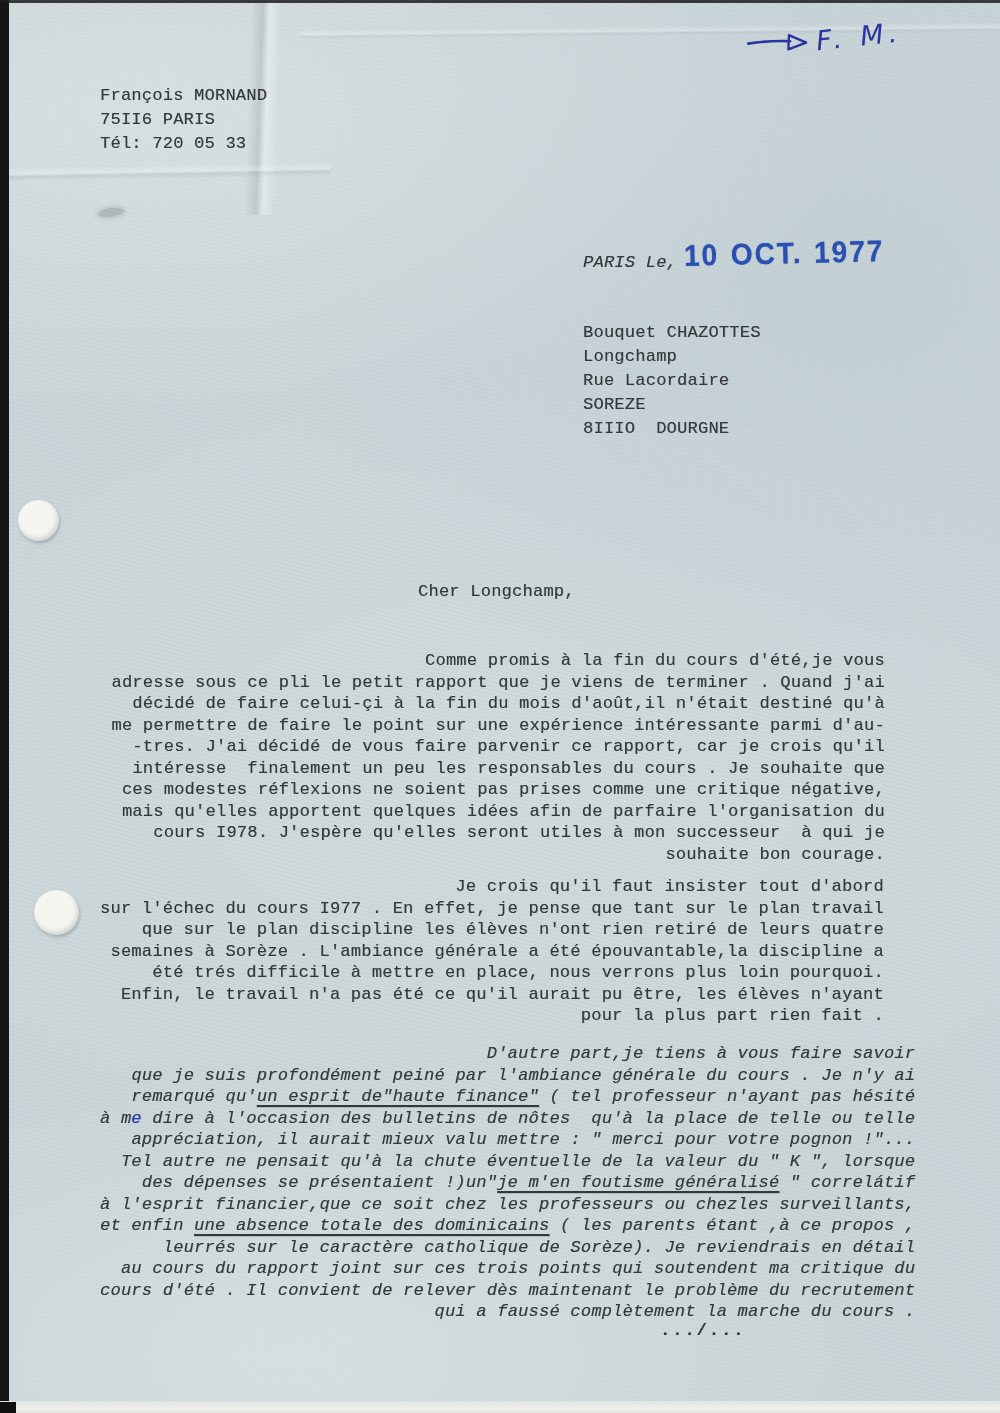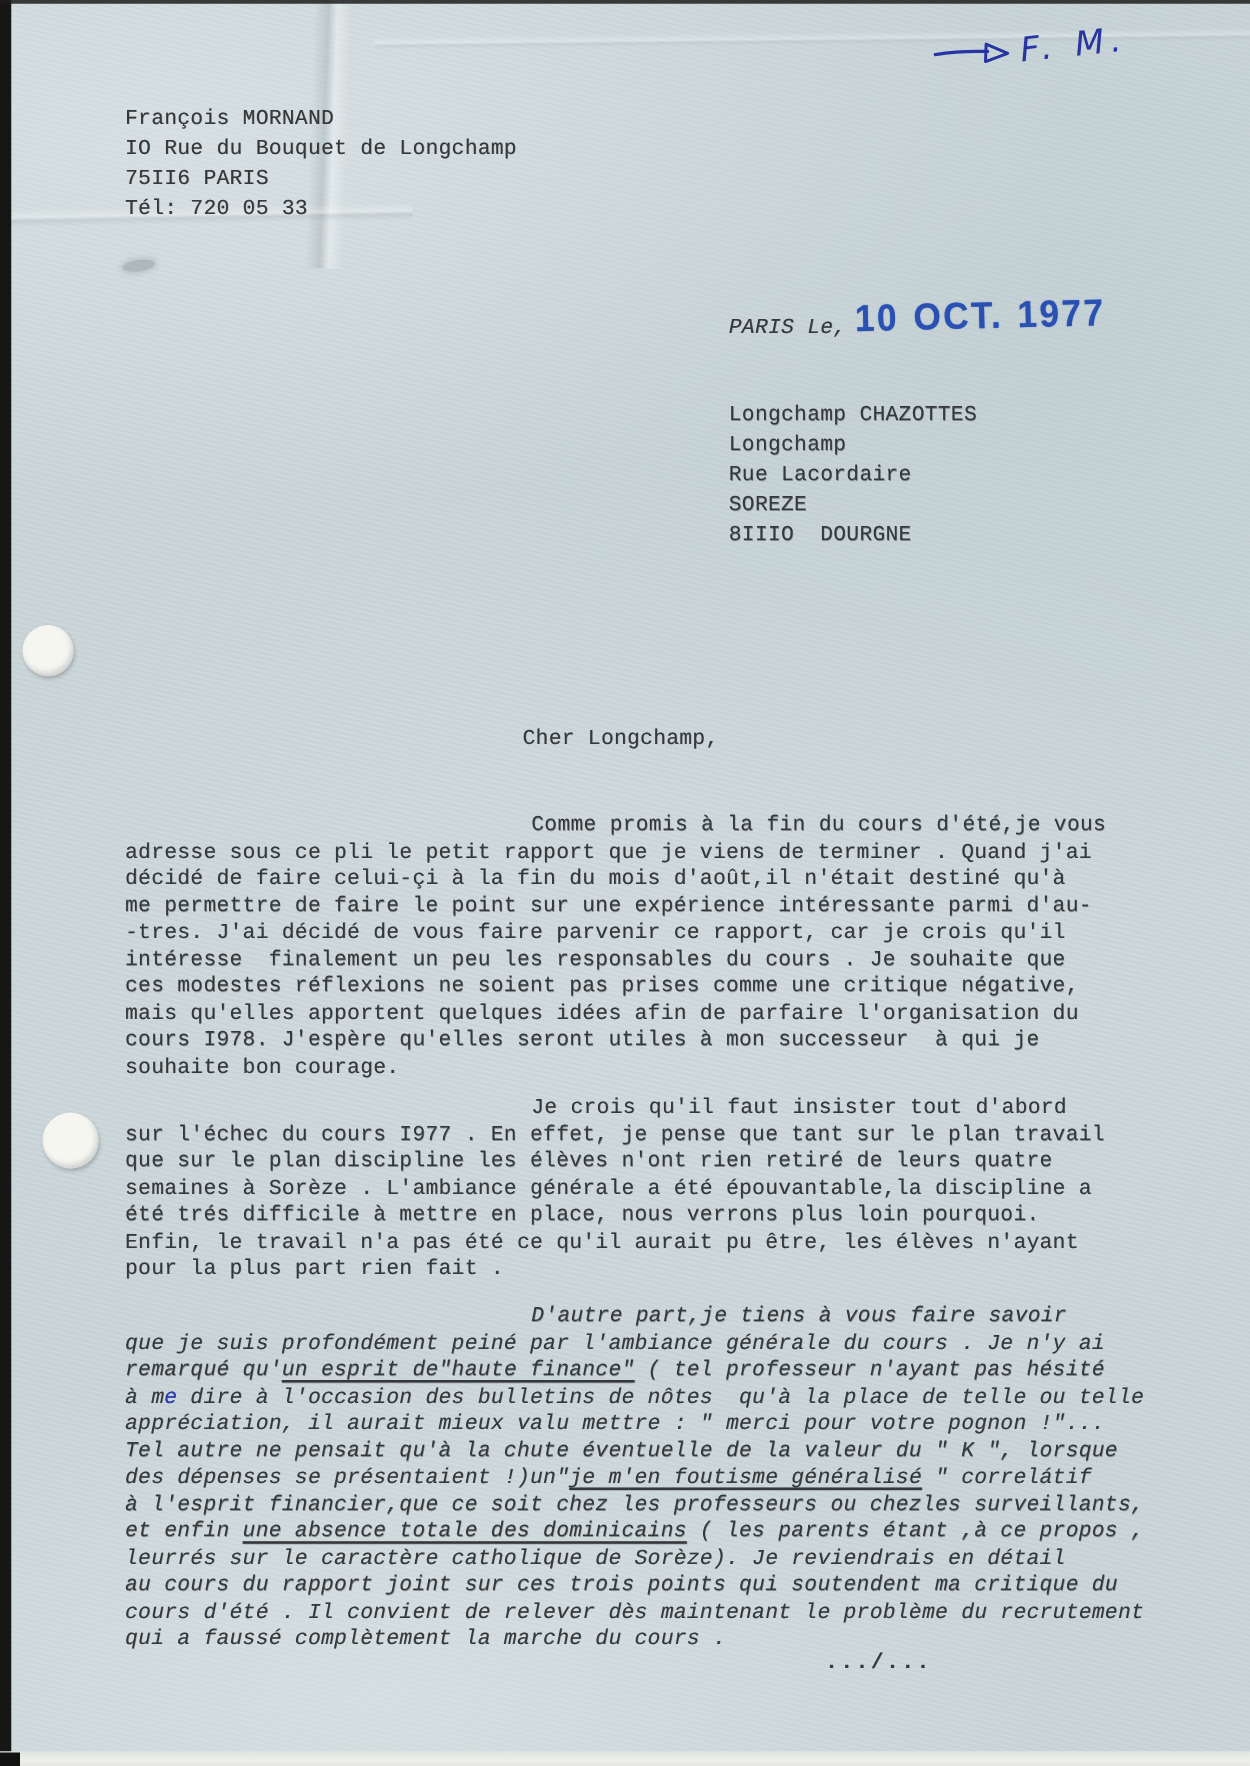--- a/index.html
+++ b/index.html
@@ -51,21 +51,21 @@
   
   .sender{left:100px;top:66px;line-height:24px;margin-top:18px;}
   .place{left:583px;top:253px;font-style:italic;}
   .stamp{left:684px;top:239px;
     font-family:"Liberation Sans","DejaVu Sans",sans-serif;font-weight:bold;font-size:30px;
     color:#2a50b2;letter-spacing:2px;word-spacing:2px;white-space:pre;
     transform:rotate(-1.4deg) scaleX(0.94);transform-origin:left center;
     text-shadow:0 0 1px rgba(42,80,178,0.65);}
   .recipient{left:583px;top:321px;line-height:24px;}
   .salutation{left:418px;top:582px;}
-  .para{line-height:21.5px;}
+  .para{line-height:21.5px;text-align:right;}
   .para1{left:100px;top:650px;}
   .para2{left:100px;top:876px;}
   .para3{left:100px;top:1043px;font-style:italic;}
   .line.indent{padding-left:325px;}
   .u{text-decoration:underline;text-decoration-thickness:1.7px;text-underline-offset:3.5px;}
   .ink{color:#2a3aae;text-shadow:0 0 0.5px rgba(42,58,174,0.8);}
   .continuation{left:660px;top:1321px;font-weight:bold;letter-spacing:2px;}
 </style>
 </head>
 <body>
@@ -78,26 +78,26 @@
   <div class="smudge"></div>
 
   <div class="annotation">
     <svg width="64" height="38" viewBox="0 0 64 38">
       <path d="M2 23 C 18 21, 30 21, 44 22" fill="none" stroke="#2734a2" stroke-width="2.6" stroke-linecap="round"></path>
       <path d="M43 16 L 60 24 L 42 30 Z" fill="none" stroke="#2734a2" stroke-width="2.4" stroke-linejoin="round"></path>
     </svg>
     <span class="fm">F. M.</span>
   </div>
 
-  <div class="abs typed sender"><div class="line">François MORNAND</div><div class="line">IO Rue du Bouquet de Longchamp</div><div class="line">75II6 PARIS</div><div class="line">Tél: 720 05 33</div></div>
+  <div class="abs typed sender"><div class="line">François MORNAND</div><div class="line">75II6 PARIS</div><div class="line">Tél: 720 05 33</div></div>
 
   <div class="abs typed place">PARIS Le,</div>
   <div class="abs stamp">10 OCT. 1977</div>
 
-  <div class="abs typed recipient"><div class="line">Longchamp CHAZOTTES</div><div class="line">Longchamp</div><div class="line">Rue Lacordaire</div><div class="line">SOREZE</div><div class="line">8IIIO  DOURGNE</div></div>
+  <div class="abs typed recipient"><div class="line">Bouquet CHAZOTTES</div><div class="line">Longchamp</div><div class="line">Rue Lacordaire</div><div class="line">SOREZE</div><div class="line">8IIIO  DOURGNE</div></div>
 
   <div class="abs typed salutation">Cher Longchamp,</div>
 
   <div class="abs typed para para1"><div class="line indent"><span>Comme promis à la fin du cours d'été,je vous</span></div><div class="line"><span>adresse sous ce pli le petit rapport que je viens de terminer . Quand j'ai</span></div><div class="line"><span>décidé de faire celui-çi à la fin du mois d'août,il n'était destiné qu'à</span></div><div class="line"><span>me permettre de faire le point sur une expérience intéressante parmi d'au-</span></div><div class="line"><span>-tres. J'ai décidé de vous faire parvenir ce rapport, car je crois qu'il</span></div><div class="line"><span>intéresse  finalement un peu les responsables du cours . Je souhaite que</span></div><div class="line"><span>ces modestes réflexions ne soient pas prises comme une critique négative,</span></div><div class="line"><span>mais qu'elles apportent quelques idées afin de parfaire l'organisation du</span></div><div class="line"><span>cours I978. J'espère qu'elles seront utiles à mon successeur  à qui je</span></div><div class="line"><span>souhaite bon courage.</span></div></div>
   <div class="abs typed para para2"><div class="line indent"><span>Je crois qu'il faut insister tout d'abord</span></div><div class="line"><span>sur l'échec du cours I977 . En effet, je pense que tant sur le plan travail</span></div><div class="line"><span>que sur le plan discipline les élèves n'ont rien retiré de leurs quatre</span></div><div class="line"><span>semaines à Sorèze . L'ambiance générale a été épouvantable,la discipline a</span></div><div class="line"><span>été trés difficile à mettre en place, nous verrons plus loin pourquoi.</span></div><div class="line"><span>Enfin, le travail n'a pas été ce qu'il aurait pu être, les élèves n'ayant</span></div><div class="line"><span>pour la plus part rien fait .</span></div></div>
   <div class="abs typed para para3"><div class="line indent"><span>D'autre part,je tiens à vous faire savoir</span></div><div class="line"><span>que je suis profondément peiné par l'ambiance générale du cours . Je n'y ai</span></div><div class="line"><span>remarqué qu'</span><span class="u">un esprit de"haute finance"</span><span> ( tel professeur n'ayant pas hésité</span></div><div class="line"><span>à m</span><span class="ink">e</span><span> dire à l'occasion des bulletins de nôtes  qu'à la place de telle ou telle</span></div><div class="line"><span>appréciation, il aurait mieux valu mettre : " merci pour votre pognon !"...</span></div><div class="line"><span>Tel autre ne pensait qu'à la chute éventuelle de la valeur du " K ", lorsque</span></div><div class="line"><span>des dépenses se présentaient !)un"</span><span class="u">je m'en foutisme généralisé</span><span> " correlátif</span></div><div class="line"><span>à l'esprit financier,que ce soit chez les professeurs ou chezles surveillants,</span></div><div class="line"><span>et enfin </span><span class="u">une absence totale des dominicains</span><span> ( les parents étant ,à ce propos ,</span></div><div class="line"><span>leurrés sur le caractère catholique de Sorèze). Je reviendrais en détail</span></div><div class="line"><span>au cours du rapport joint sur ces trois points qui soutendent ma critique du</span></div><div class="line"><span>cours d'été . Il convient de relever dès maintenant le problème du recrutement</span></div><div class="line"><span>qui a faussé complètement la marche du cours .</span></div></div>
 
   <div class="abs typed continuation">.../...</div>
 
   <div class="hole hole1"></div>

